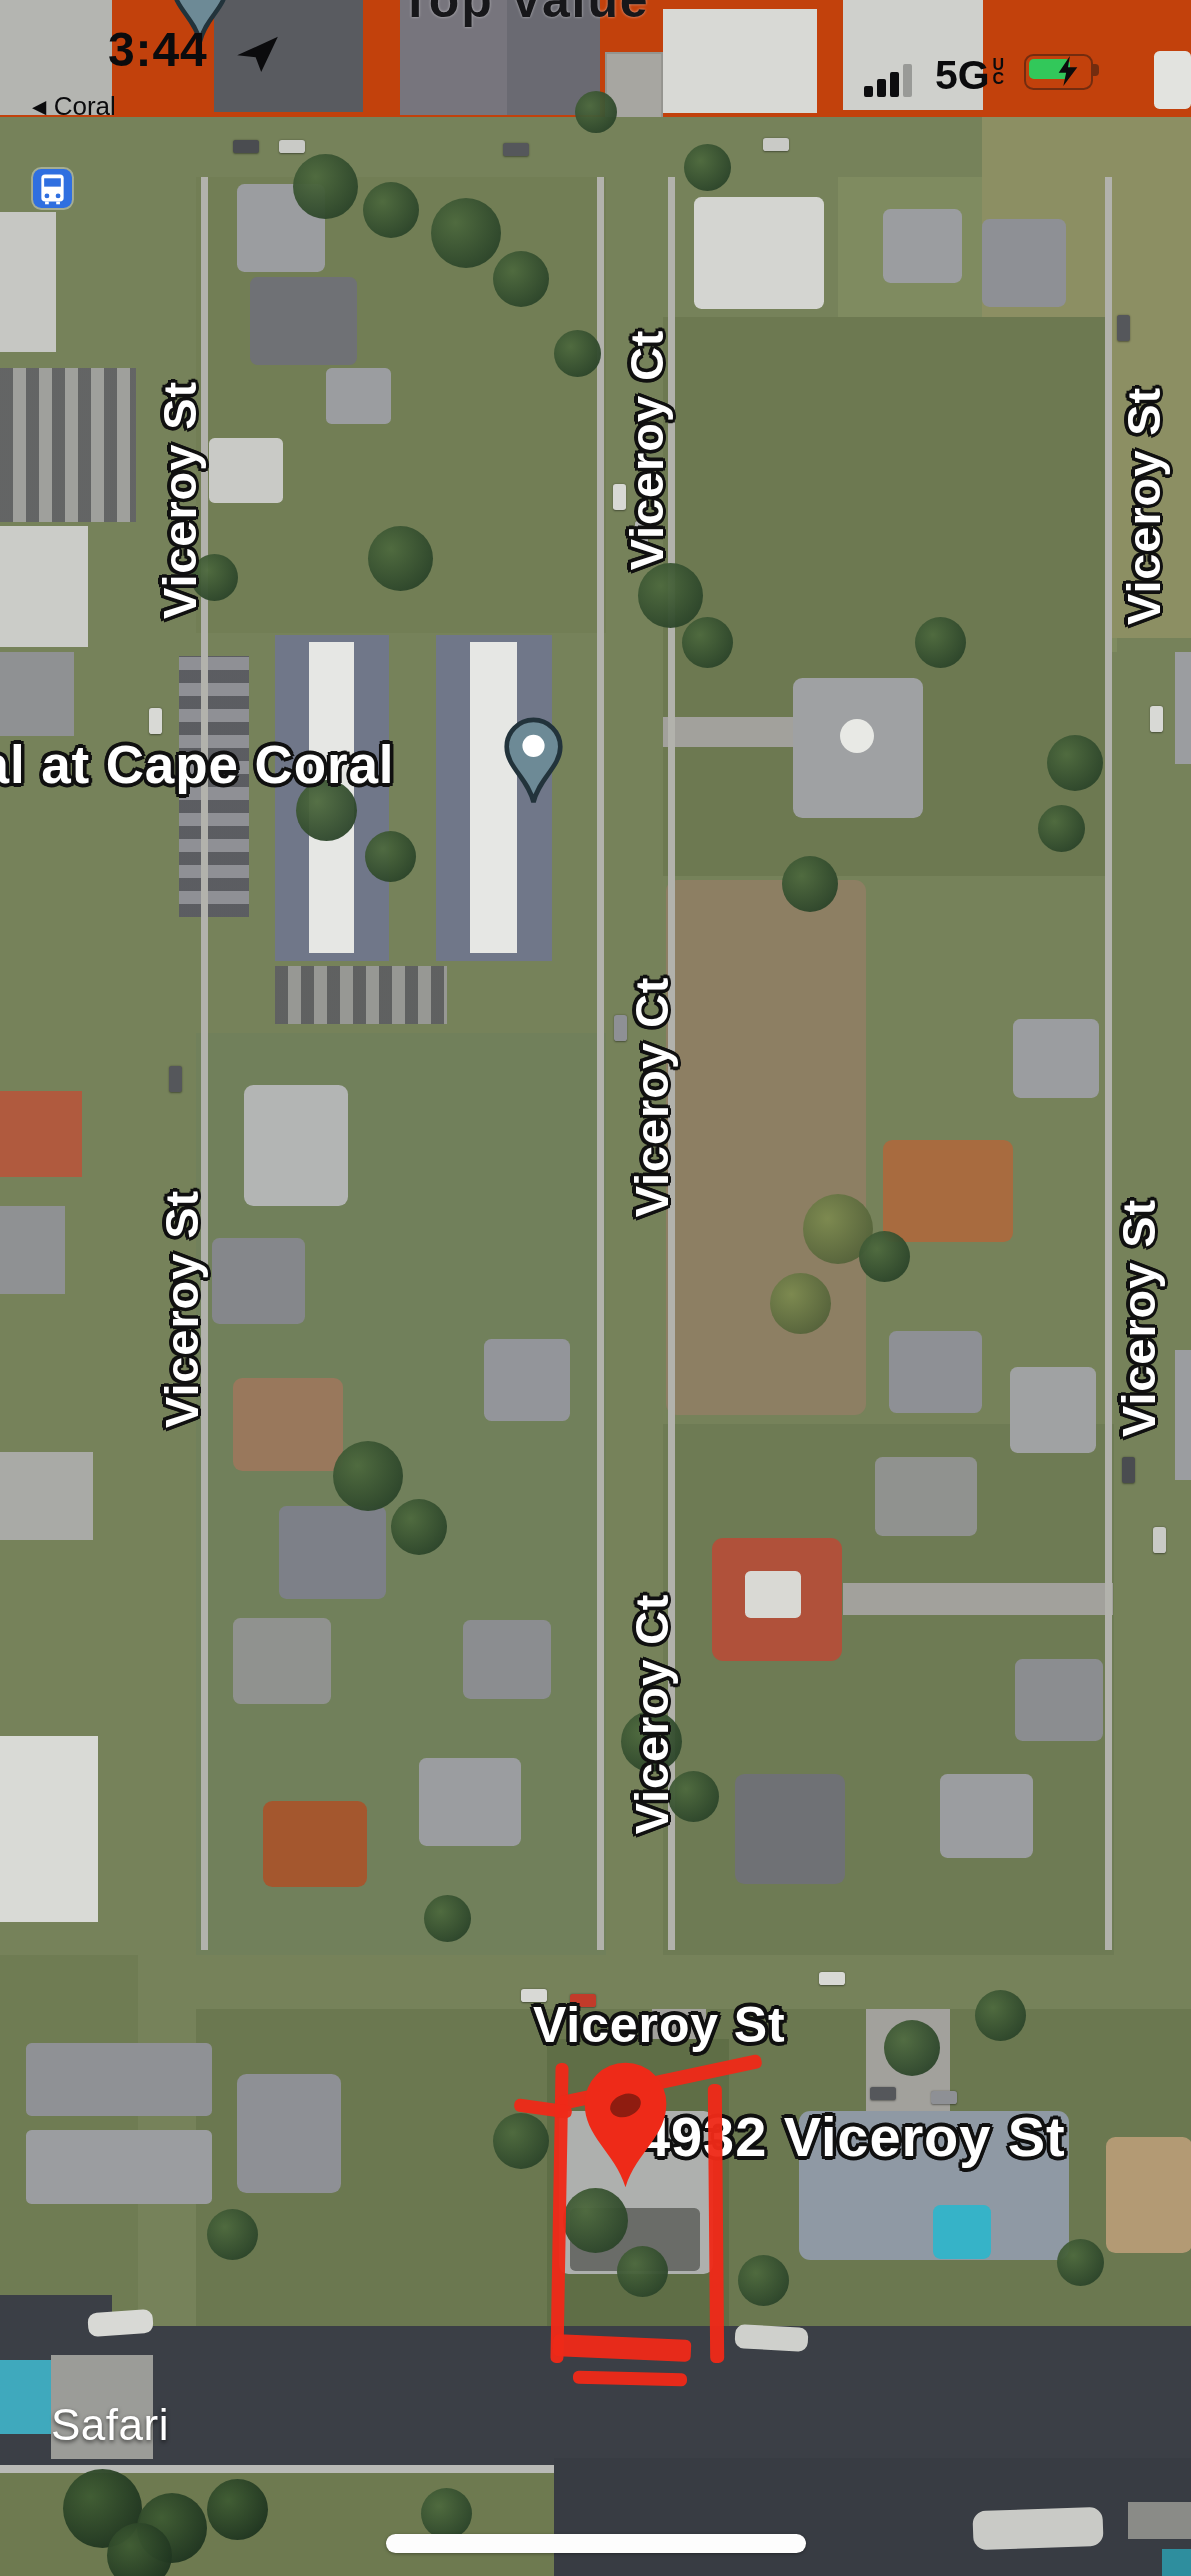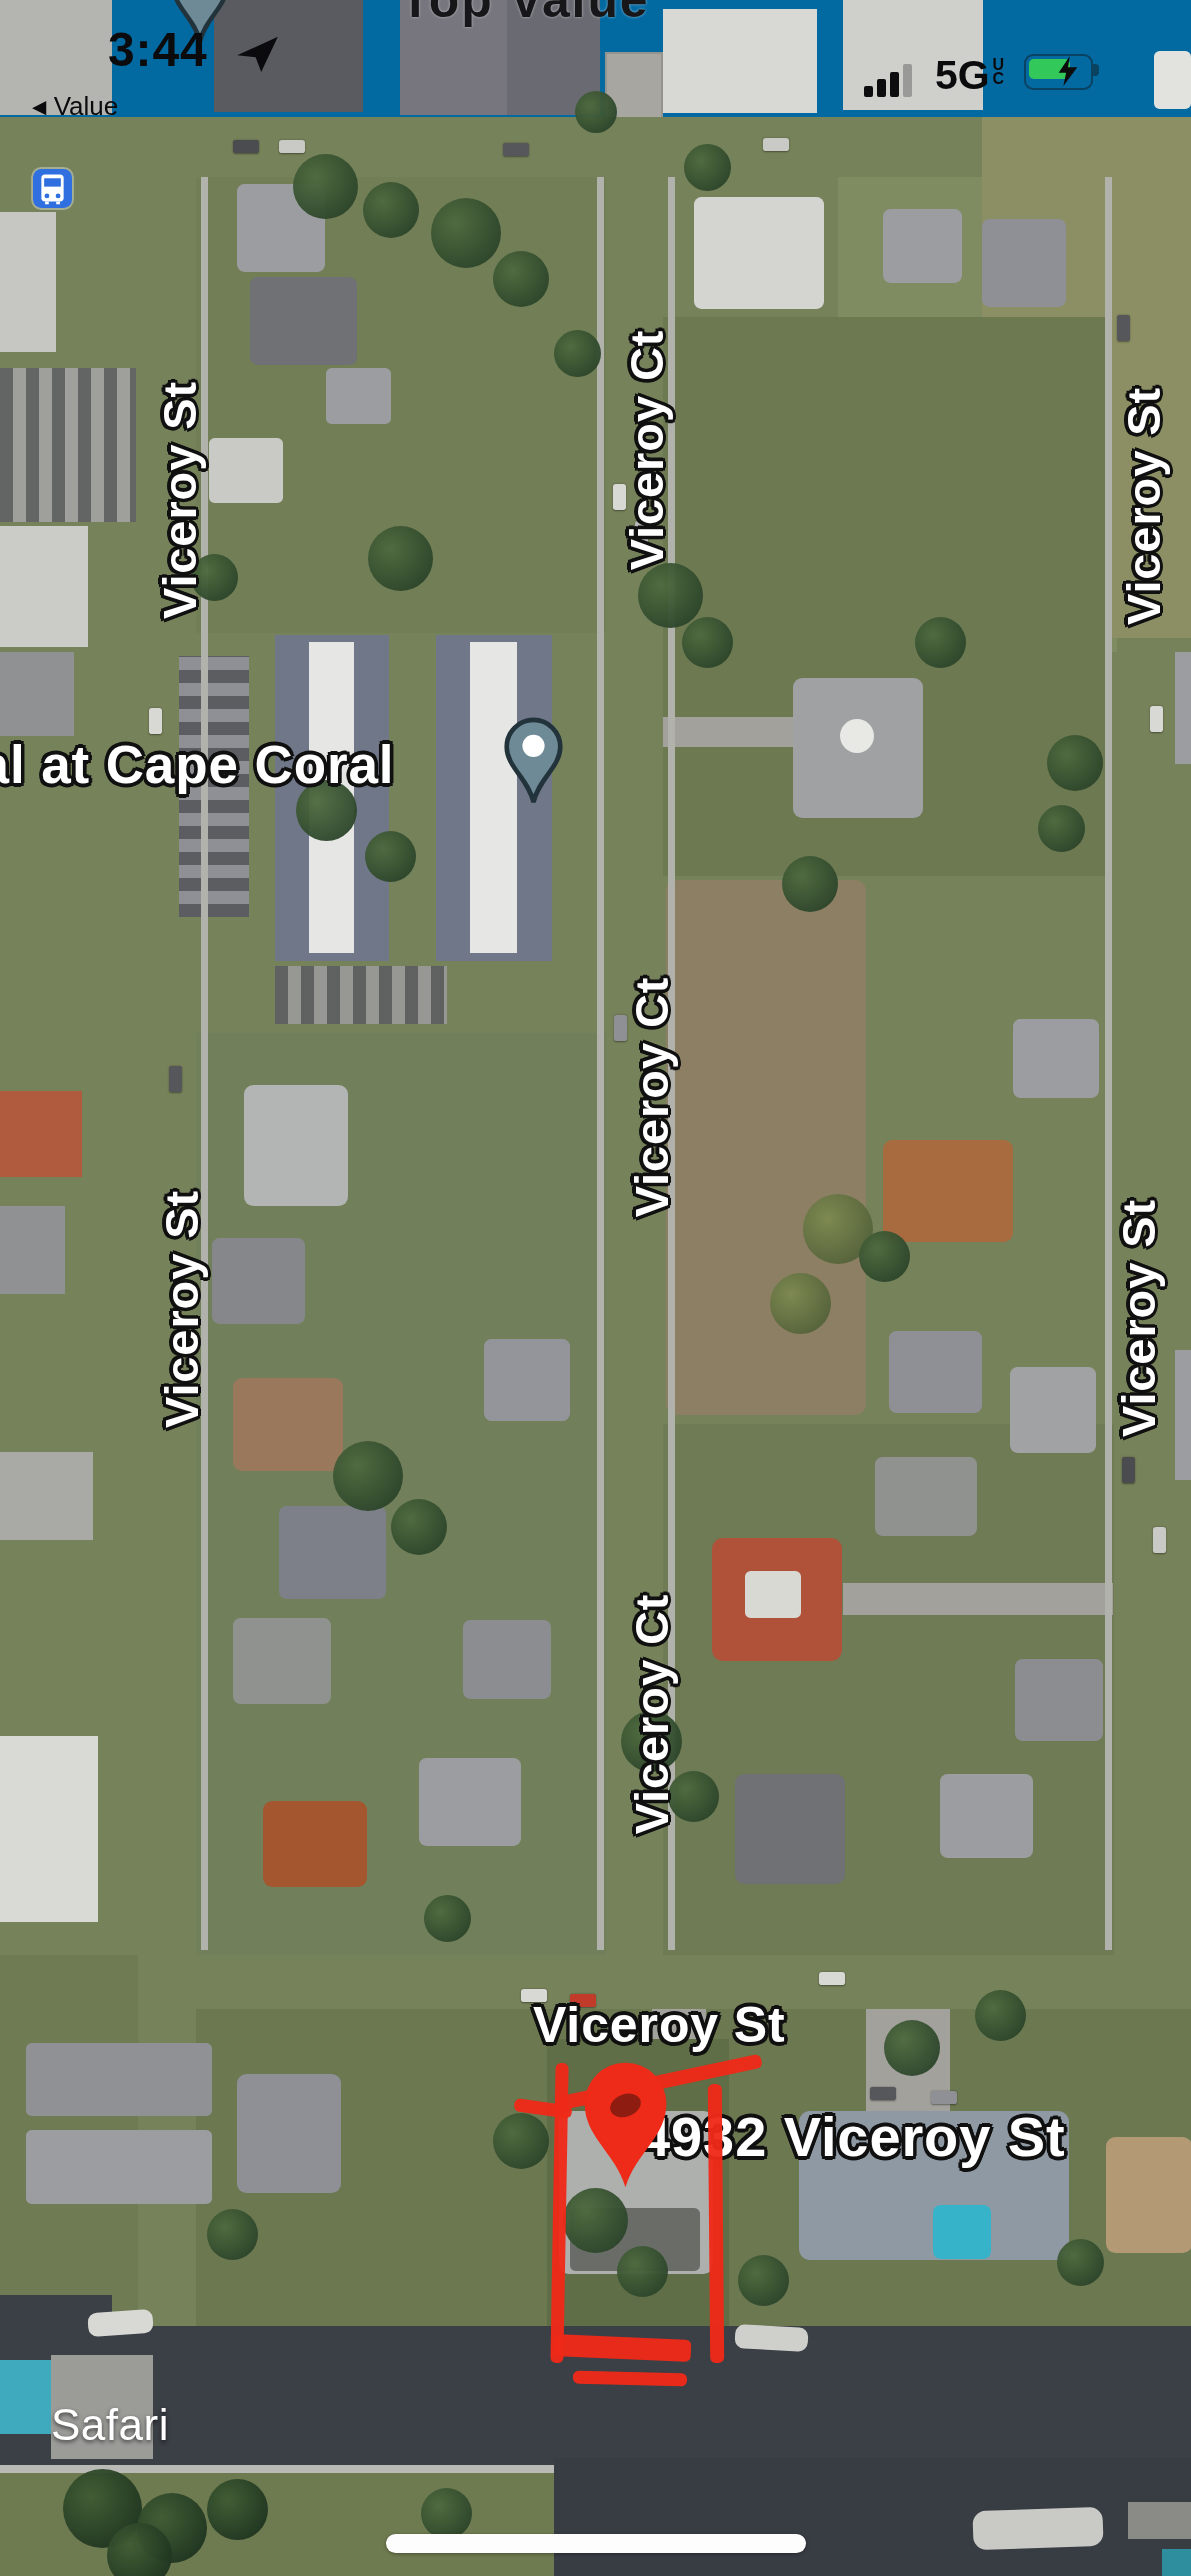--- a/index.html
+++ b/index.html
@@ -1,18 +1,18 @@
 <!DOCTYPE html>
 <html style="font-size:15px"><head>
 <meta charset="utf-8">
 <style>
   html,body{margin:0;padding:0;background:#222;}
   .screen{position:relative;width:1192px;height:2576px;overflow:hidden;
           font-family:"Liberation Sans","DejaVu Sans",sans-serif;}
-  .map{position:absolute;inset:0;background:#0369a1;overflow:hidden;}
+  .map{position:absolute;inset:0;background:#c2410c;overflow:hidden;}
   .d{position:absolute;}
   .road{position:absolute;background:#a7a6a1;box-shadow:inset 0 0 0 1.9px rgba(116,116,110,.35);}
   .tree{position:absolute;border-radius:50%;opacity:.95;}
   .car{position:absolute;border-radius:2.8px;box-shadow:0 0.9px 1.9px rgba(0,0,0,.4);}
 
   .maplabel{position:absolute;color:#fff;font-weight:700;white-space:nowrap;--o:#101010;
     text-shadow:3.7px 0 0 var(--o),-3.7px 0 0 var(--o),0 3.7px 0 var(--o),0 -3.7px 0 var(--o),
                 2.8px 2.8px 0 var(--o),-2.8px 2.8px 0 var(--o),2.8px -2.8px 0 var(--o),-2.8px -2.8px 0 var(--o);
     z-index:30;letter-spacing:0.9px;}
   .vlab{transform:translate(-50%,-50%) rotate(-90deg);font-size:47px;}
@@ -260,21 +260,21 @@
     <div class="watermark">Safari</div>
   </div>
 
   <div class="statusbar">
     <div class="time">3:44</div>
     <svg class="navarrow" width="45" height="37" viewBox="0 0 48 40">
       <path d="M2 22 L46 2 L28 40 L22 24 Z" fill="#0b0b0d"></path>
     </svg>
     <div class="safari" style="pointer-events:auto;">
       <span class="tri">◀</span>
-      <span>Value</span>
+      <span>Coral</span>
     </div>
     <div class="bars">
       <i style="left:0;height:11.2px;"></i>
       <i style="left:13px;height:17.7px;"></i>
       <i style="left:26px;height:25px;"></i>
       <i style="left:39px;height:33px;background:rgba(13,13,15,.28);"></i>
     </div>
     <div class="fiveg">
       <span class="big">5G</span>
       <span class="sub">

